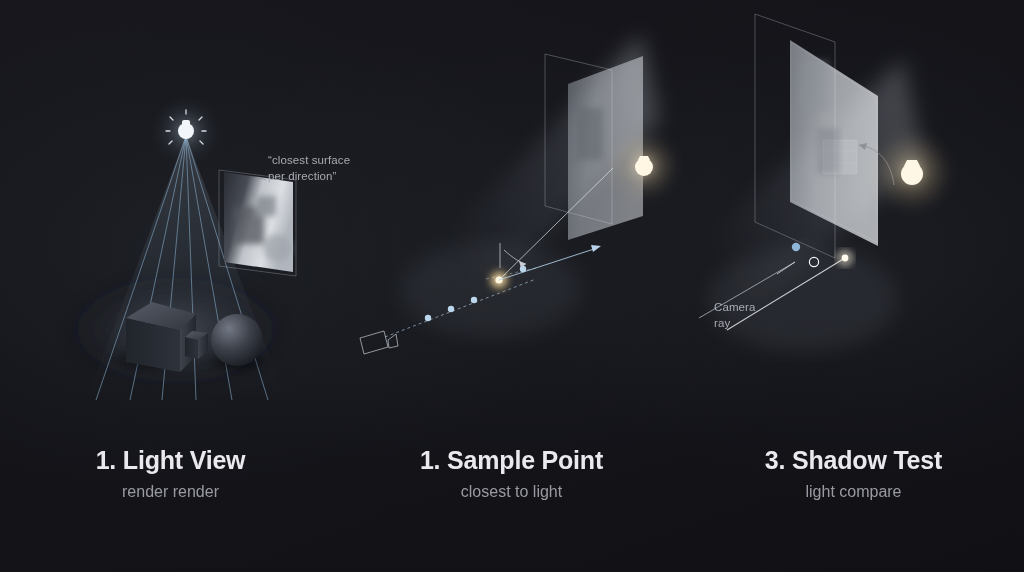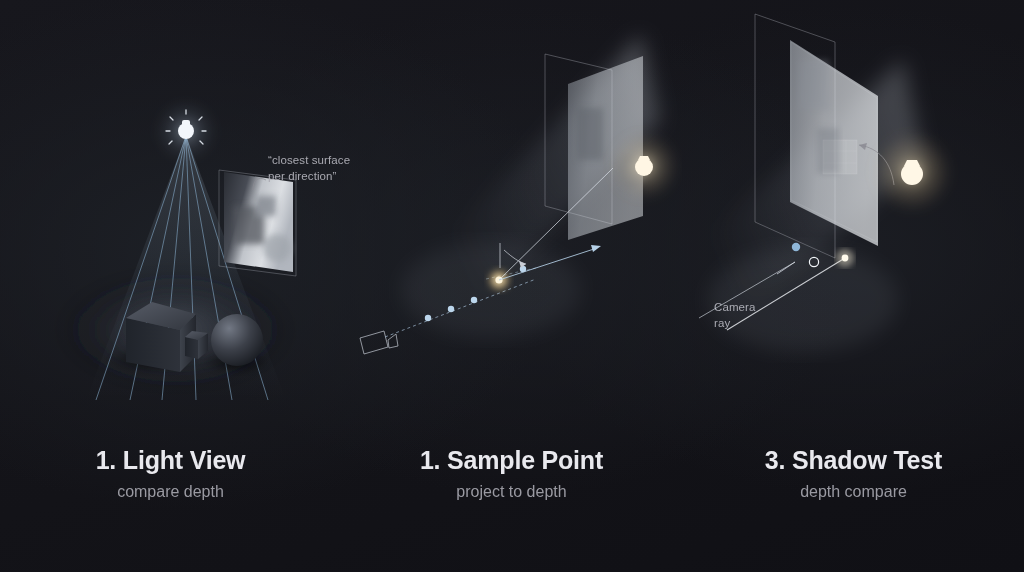--- a/index.html
+++ b/index.html
@@ -179,21 +179,21 @@
           </g>
         </g>
       </svg>
     </div>
 
     <div class="annot" id="annot-closest">“closest surface
 per direction”</div>
 
     <div class="caption" id="caption-1">
       <div class="cap-title">1. Light View</div>
-      <div class="cap-sub">compare depth</div>
+      <div class="cap-sub">render render</div>
     </div>
   </div>
 
   <div class="panel" id="panel-2">
     <div class="scene">
       <svg width="341" height="420" viewBox="0 0 341 420">
         <defs>
           <radialGradient id="p2bulbglow" cx="50%" cy="50%" r="50%">
             <stop offset="0%" stop-color="#fff3d8" stop-opacity="0.85"></stop>
             <stop offset="38%" stop-color="#e8d2a4" stop-opacity="0.28"></stop>
@@ -264,21 +264,21 @@
           <circle cx="303" cy="167" r="9" fill="#fff6e4"></circle>
           <path d="M299,156 L307,156 L309,160 L297,160 Z" fill="#fff6e4"></path>
         </g>
       </svg>
     </div>
 
     <div class="annot" id="annot-camera">Camera ray</div>
 
     <div class="caption" id="caption-2">
       <div class="cap-title">1. Sample Point</div>
-      <div class="cap-sub">project to depth</div>
+      <div class="cap-sub">closest to light</div>
     </div>
   </div>
 
   <div class="panel" id="panel-3">
     <div class="scene">
       <svg width="341" height="420" viewBox="0 0 341 420">
         <defs>
           <radialGradient id="p3bulbglow" cx="50%" cy="50%" r="50%">
             <stop offset="0%" stop-color="#fff1d4" stop-opacity="0.85"></stop>
             <stop offset="35%" stop-color="#e8d1a0" stop-opacity="0.30"></stop>
@@ -334,17 +334,17 @@
         <circle cx="229" cy="172" r="40" fill="url(#p3bulbglow)" filter="url(#blur6)"></circle>
         <g>
           <circle cx="229" cy="174" r="11" fill="#fff7e6"></circle>
           <path d="M224,160 L234,160 L237,166 L221,166 Z" fill="#fff7e6"></path>
         </g>
       </svg>
     </div>
 
     <div class="caption" id="caption-3">
       <div class="cap-title">3. Shadow Test</div>
-      <div class="cap-sub">depth compare</div>
+      <div class="cap-sub">light compare</div>
     </div>
   </div>
 
 </div>
 
 </body></html>

